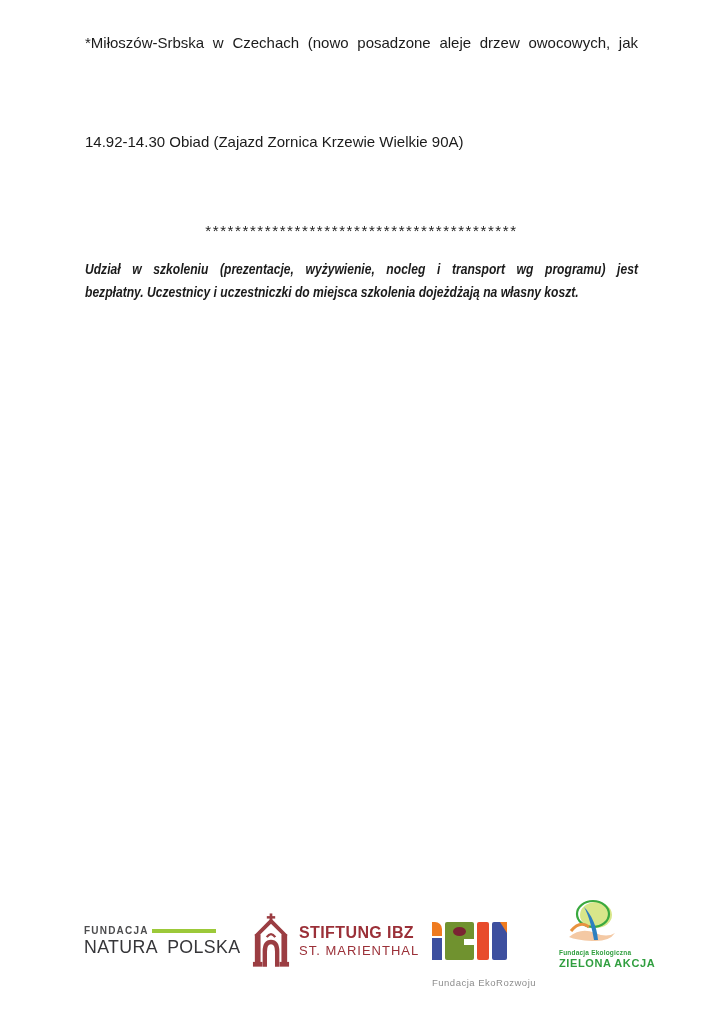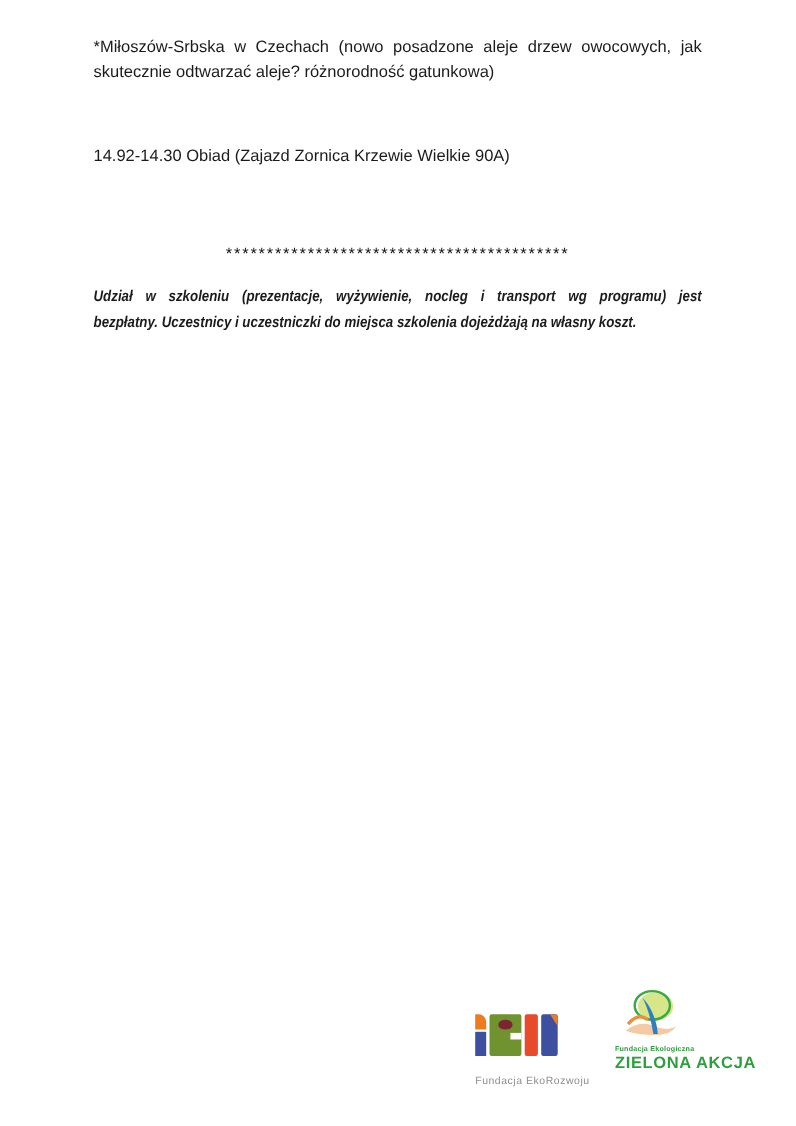--- a/index.html
+++ b/index.html
@@ -67,42 +67,67 @@
   .fer-r{position:relative;width:15px;height:38px;background:#3d4f9f;border-radius:2px;}
   .fer-r-orange{position:absolute;right:0;top:0;width:7px;height:11px;background:#ef7b1f;
     clip-path:polygon(0 0,100% 0,100% 100%);}
   .fer-caption{
     margin-top:17px;font-size:9.5px;color:#8d8d8d;letter-spacing:0.5px;white-space:nowrap;
   }
 
   
   .logo-za{left:559px;top:899px;width:70px;text-align:center;}
   .za-line1{font-size:6.5px;font-weight:bold;color:#2f9e3e;letter-spacing:0.2px;white-space:nowrap;}
-  .za-line2{font-size:15px;font-weight:bold;color:#2f9e3e;letter-spacing:0.6px;white-space:nowrap;margin-top:1px;}
+  .za-line2{font-size:11px;font-weight:bold;color:#2f9e3e;letter-spacing:0.6px;white-space:nowrap;margin-top:1px;}
 </style>
 </head>
 <body>
 
 <div class="page">
 
   <div class="abs bodytext" style="top:31px">
     <div class="jline">*Miłoszów-Srbska w Czechach (nowo posadzone aleje drzew owocowych, jak</div>
-    <div>skutecznie odtwarzać aleje? różnorodność gatunkowa)</div>
   </div>
 
   <div class="abs bodytext" style="top:130px">14.92-14.30 Obiad (Zajazd Zornica Krzewie Wielkie 90A)</div>
 
   <div class="abs separator">******************************************</div>
 
   <div class="abs note">
     <div class="jline">Udział w szkoleniu (prezentacje, wyżywienie, nocleg i transport wg programu) jest</div>
     <div class="l2">bezpłatny. Uczestnicy i uczestniczki do miejsca szkolenia dojeżdżają na własny koszt.</div>
   </div>
 
+  <div class="abs logo-np">
+    <div class="np-top">
+      <span class="np-fundacja">FUNDACJA</span>
+      <span class="np-bar"></span>
+    </div>
+    <div class="np-name">NATURA POLSKA</div>
+  </div>
 
+  <div class="abs logo-ibz">
+    <svg width="38" height="56" viewBox="0 0 40 58">
+      <g fill="#9b3d42" stroke="none">
+        <rect x="18.6" y="0" width="2.8" height="9"></rect>
+        <rect x="15.6" y="2.8" width="8.8" height="2.6"></rect>
+        <rect x="3" y="22" width="6" height="31"></rect>
+        <rect x="31" y="22" width="6" height="31"></rect>
+        <rect x="1" y="51" width="10" height="5"></rect>
+        <rect x="29" y="51" width="10" height="5"></rect>
+      </g>
+      <path d="M4 24 L20 8 L36 24" fill="none" stroke="#9b3d42" stroke-width="4"></path>
+      <path d="M15.5 25 Q20 18.5 24.5 25" fill="none" stroke="#9b3d42" stroke-width="2.4"></path>
+      <path d="M13.5 56 L13.5 40 Q13.5 30 20 30 Q26.5 30 26.5 40 L26.5 56" fill="none" stroke="#9b3d42" stroke-width="4.6"></path>
+    </svg>
+    <div class="ibz-text">
+      <div class="ibz-line1">STIFTUNG IBZ</div>
+      <div class="ibz-line2">ST. MARIENTHAL</div>
+    </div>
+  </div>
 
   <div class="abs logo-fer">
     <div class="fer-letters">
       <div class="fer-f">
         <span class="fer-f-top"></span>
         <span class="fer-f-stem"></span>
       </div>
       <div class="fer-e">
         <span class="fer-dot"></span>
         <span class="fer-notch"></span>

